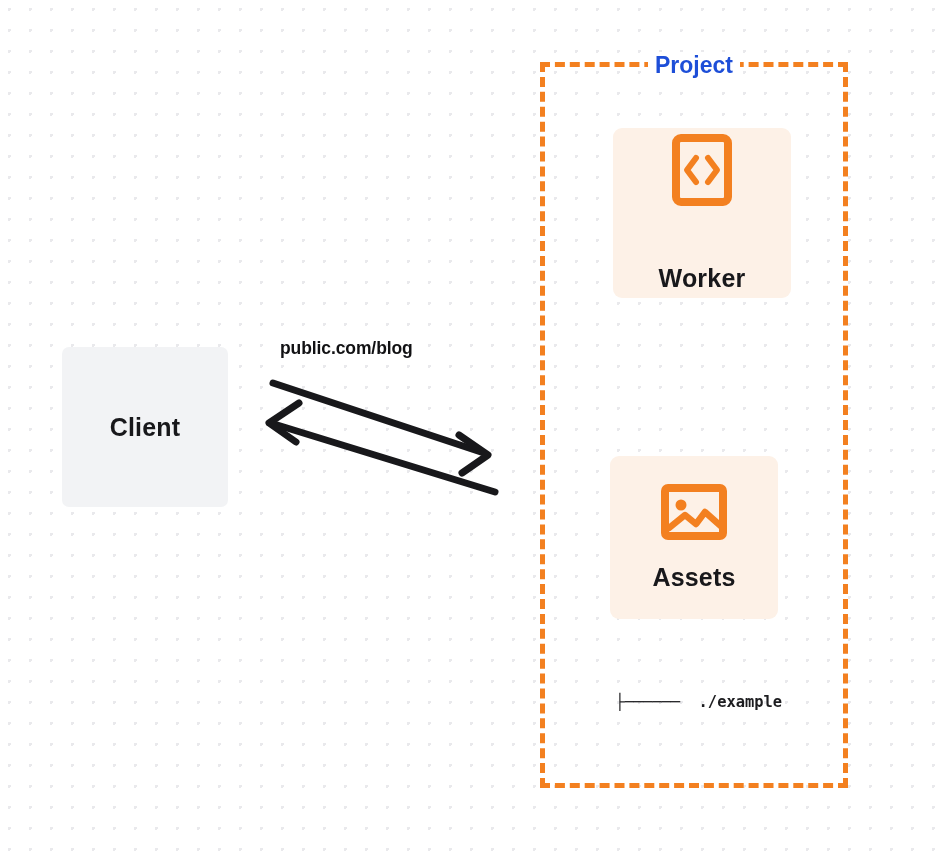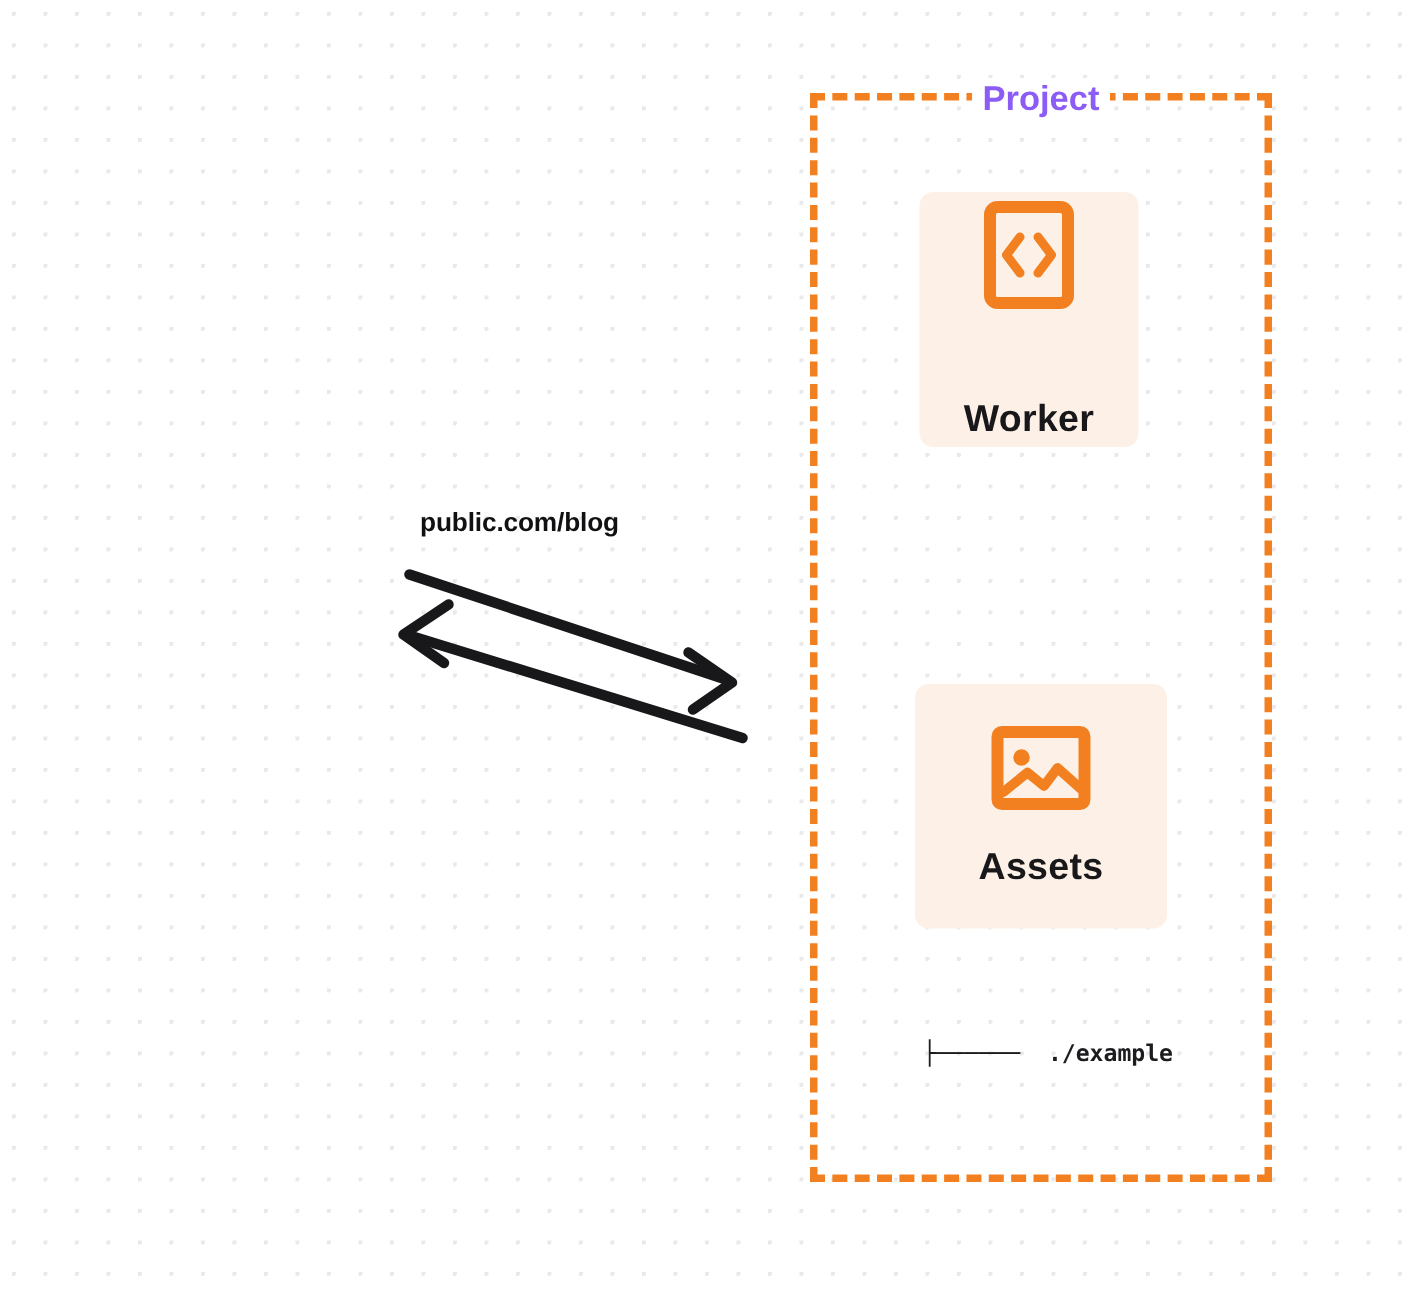--- a/index.html
+++ b/index.html
@@ -80,39 +80,39 @@
   }
   .project-title {
     position: absolute;
     left: 50%;
     top: -15px;
     transform: translateX(-50%);
     background: #ffffff;
     padding: 0 7px;
     font-size: 23px;
     font-weight: bold;
-    color: #8b5cf6;
+    color: #1d4ed8;
     white-space: nowrap;
     letter-spacing: 0px;
   }
 
   
   .card {
     position: absolute;
     background: #fdf1e7;
     border-radius: 9px;
     display: flex;
     flex-direction: column;
     align-items: center;
     justify-content: center;
   }
   .card-worker {
     left: 613px;
     top: 128px;
-    width: 146px;
+    width: 178px;
     height: 170px;
     gap: 31px;
   }
   .card-assets {
     left: 610px;
     top: 456px;
     width: 168px;
     height: 163px;
   }
   .card-icon {
@@ -143,20 +143,23 @@
   }
   .file-tree .tree-row {
     display: block;
   }
 </style>
 </head>
 <body>
 
 <div class="canvas">
 
+  <div class="client-node">
+    <span class="client-label">Client</span>
+  </div>
 
   <div class="edge-label">public.com/blog</div>
 
   <svg class="arrows-svg" viewBox="0 0 938 860">
 
     <g>
       <line x1="273" y1="383" x2="484" y2="453" stroke="#18181b" stroke-width="7" stroke-linecap="round"></line>
       <polyline points="459,435 488,455 462,473" fill="none" stroke="#18181b" stroke-width="7" stroke-linecap="round" stroke-linejoin="round"></polyline>
     </g>
 

